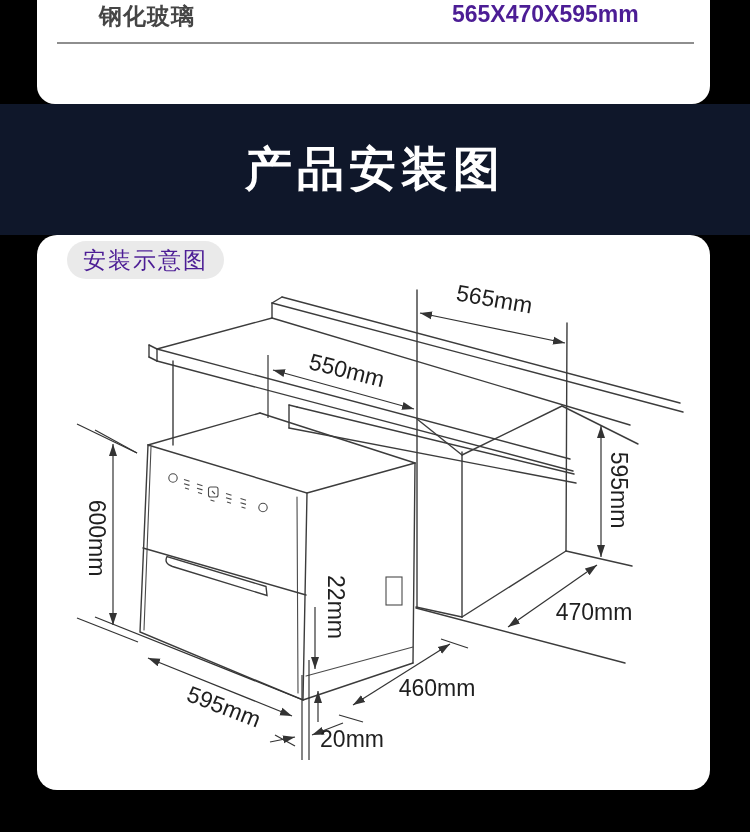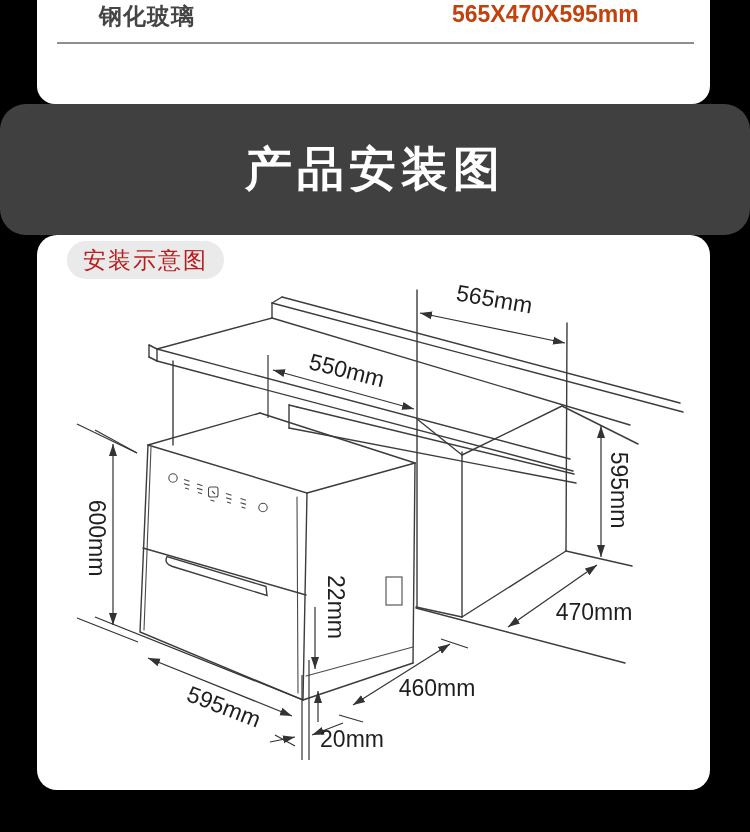--- a/index.html
+++ b/index.html
@@ -3,28 +3,28 @@
 <meta charset="utf-8">
 <style>
   html,body{margin:0;padding:0;}
   body{
     width:750px;height:832px;position:relative;background:#000;
     font-family:"Liberation Sans","DejaVu Sans",sans-serif;overflow:hidden;
   }
   .card{position:absolute;background:#fff;}
   .card-top{left:37px;top:0;width:673px;height:104px;border-radius:0 0 18px 18px;font-weight:bold;}
   .spec-material{position:absolute;left:62px;top:1px;font-size:23px;color:#454545;letter-spacing:1px;}
-  .spec-size{position:absolute;left:415px;top:1px;font-size:23px;color:#c2410c;}
+  .spec-size{position:absolute;left:415px;top:1px;font-size:23px;color:#4c1d95;}
   .spec-divider{position:absolute;left:20px;top:42px;width:637px;height:2px;background:#8e8e8e;}
-  .banner{position:absolute;left:0;top:104px;width:750px;height:131px;background:#404040;
-    display:flex;align-items:center;justify-content:center;border-radius:26px;}
+  .banner{position:absolute;left:0;top:104px;width:750px;height:131px;background:#0f172a;
+    display:flex;align-items:center;justify-content:center;}
   .banner-title{color:#fff;font-size:47px;font-weight:700;letter-spacing:5px;}
   .card-main{left:37px;top:235px;width:673px;height:555px;border-radius:20px;}
   .badge{position:absolute;left:30px;top:6px;height:38px;padding:0 16px;background:#eaeaea;
-    border-radius:19px;display:flex;align-items:center;font-size:23px;color:#b91c1c;
+    border-radius:19px;display:flex;align-items:center;font-size:23px;color:#4c1d95;
     letter-spacing:2px;z-index:2;}
   .drawing{position:absolute;left:0;top:0;width:673px;height:555px;}
   .ln{stroke:#3c3c3c;stroke-width:1.4;fill:none;stroke-linecap:round;}
   .thin{stroke:#4a4a4a;stroke-width:1.1;fill:none;stroke-linecap:round;}
   .dim{stroke:#333;stroke-width:1.2;fill:none;stroke-linecap:butt;}
   .dimtxt{fill:#1f1f1f;font-size:23px;font-family:"Liberation Sans","DejaVu Sans",sans-serif;}
 </style>
 </head>
 <body>
 

